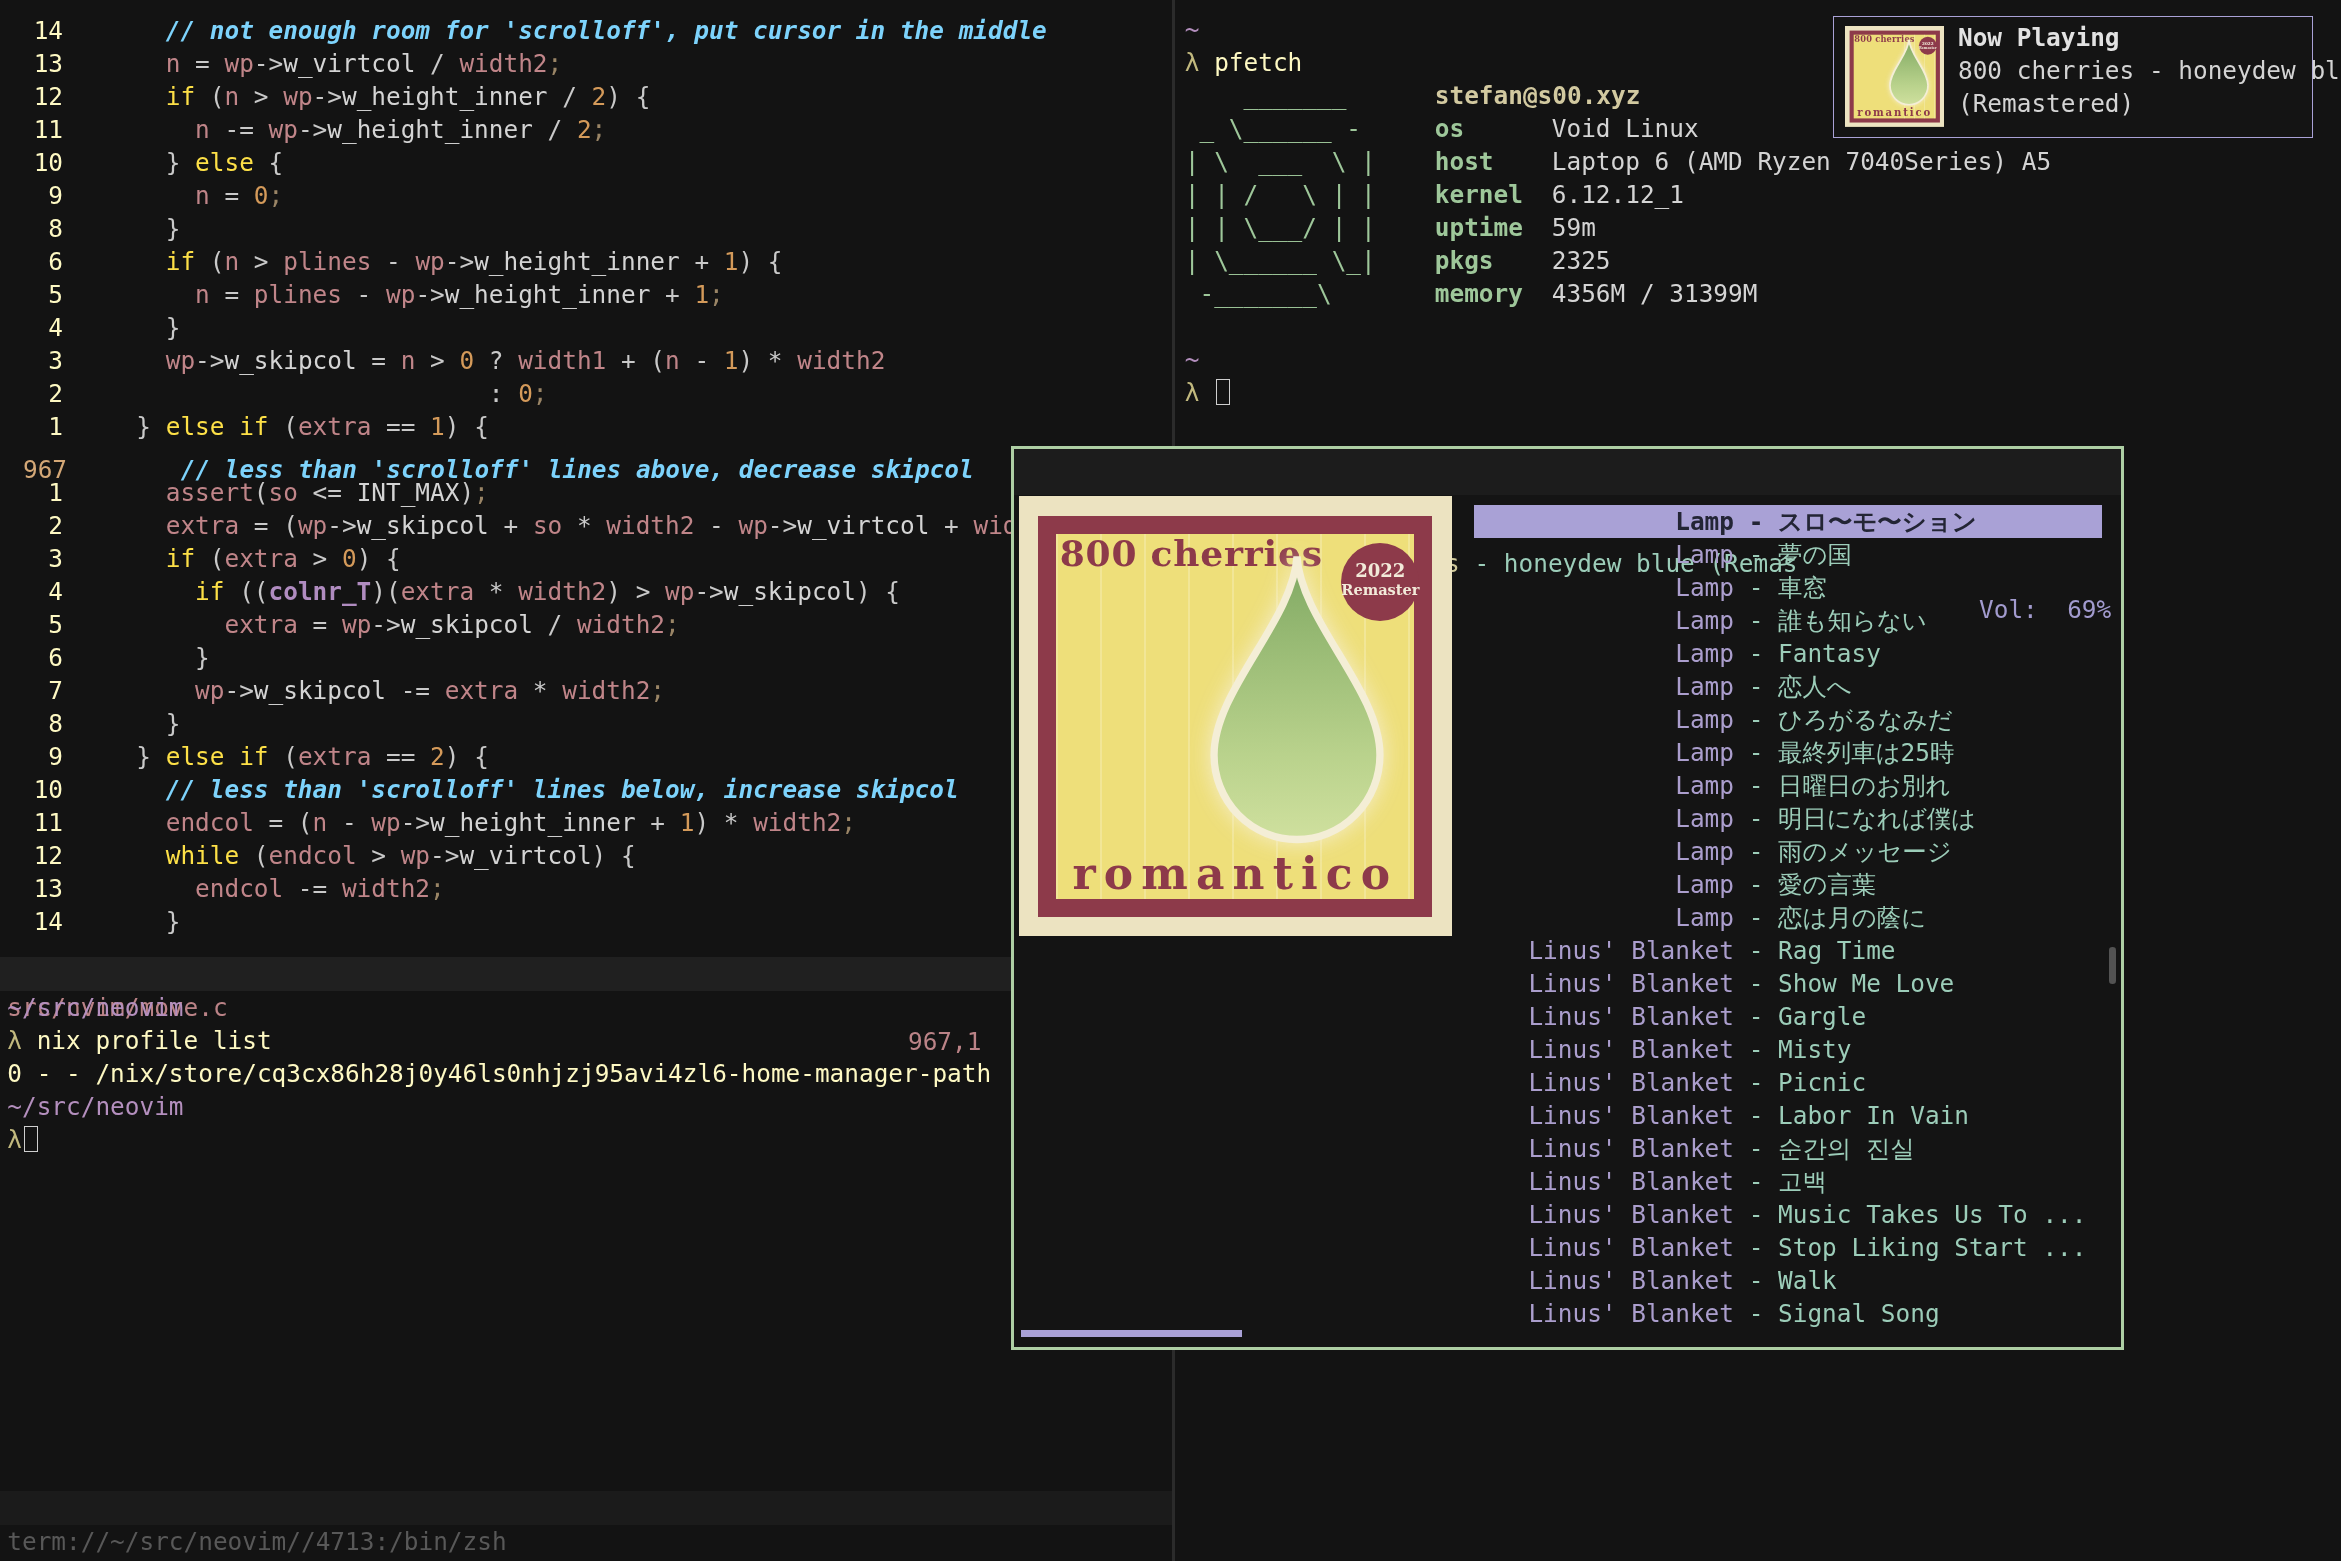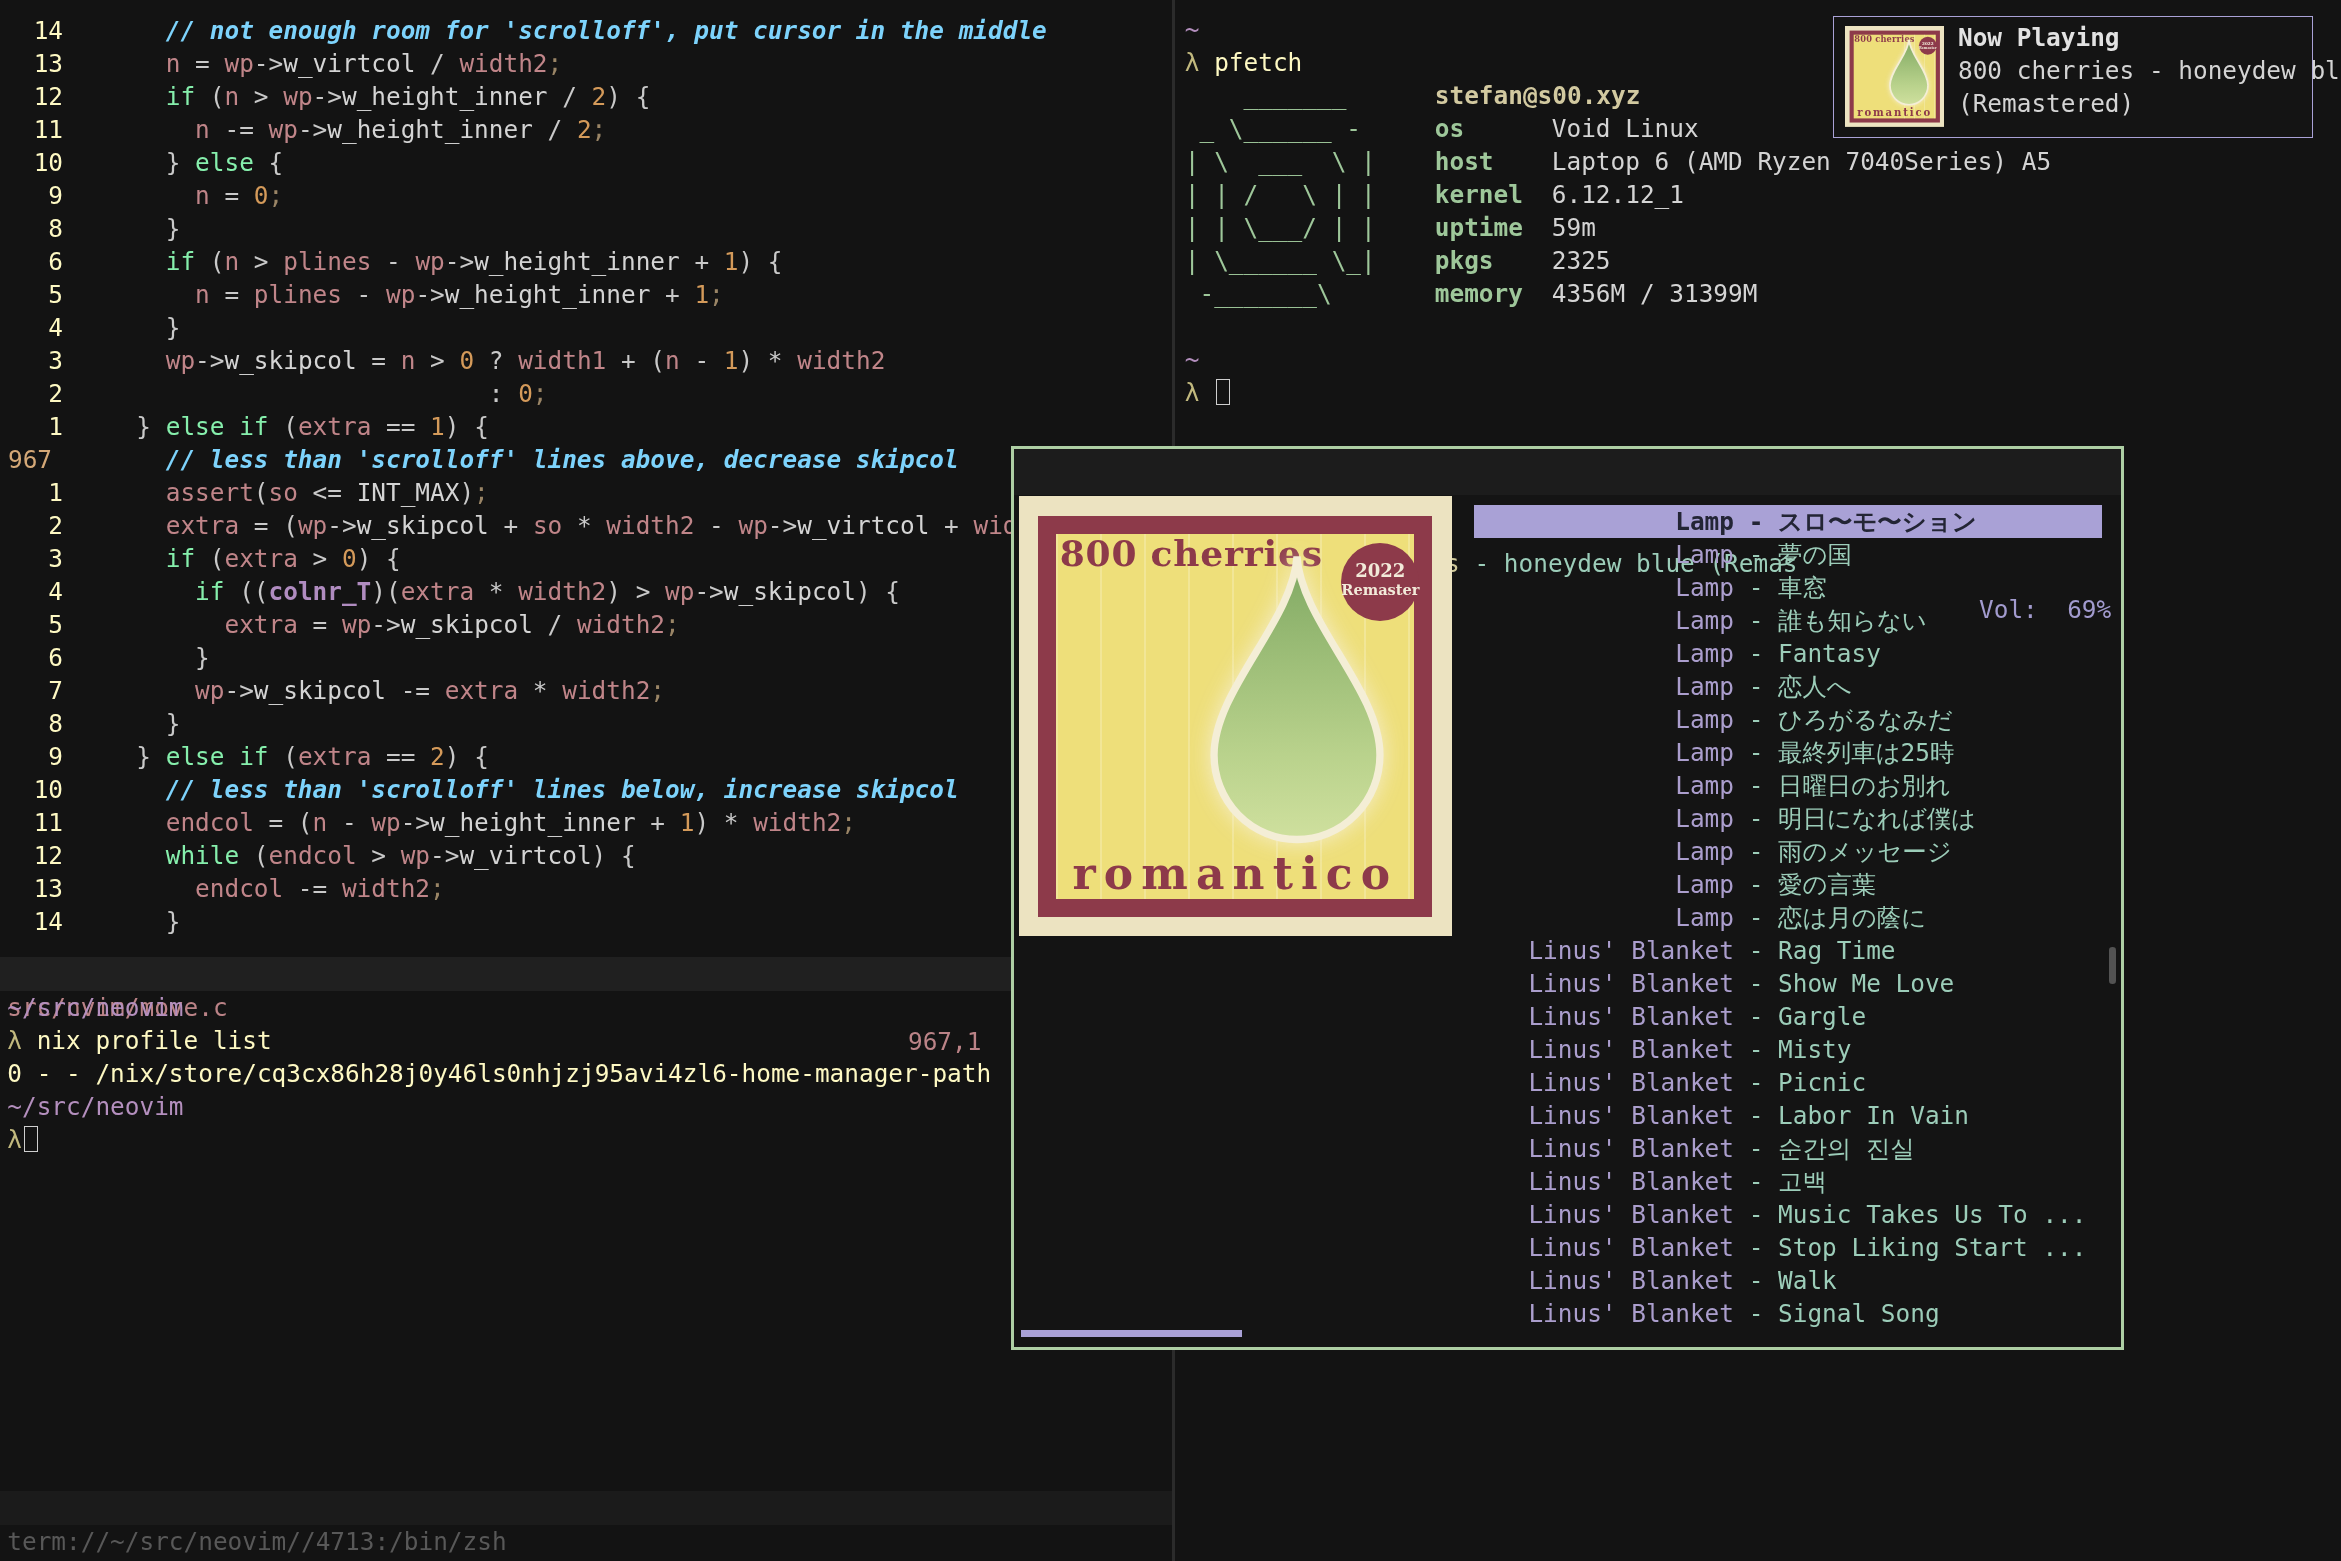--- a/index.html
+++ b/index.html
@@ -9,23 +9,23 @@
     font-family:"DejaVu Sans Mono","Liberation Mono",monospace;
     font-size:24.4px;line-height:33px;color:#d4d4d4;
   }
   .row{white-space:pre;height:33px;}
 
   
   #left-term{position:absolute;left:0;top:0;width:1172px;height:1561px;background:#131313;}
   #divider{position:absolute;left:1172px;top:0;width:3.3px;height:1561px;background:#2b2b2b;}
   #code-area{position:absolute;left:0;top:14px;}
   .gutter{display:inline-block;width:63px;text-align:right;color:#fef9c3;padding-right:14.6px;}
-  .gutter.cur{text-align:left;padding-left:8px;width:55px;color:#d4a877;}
+  .gutter.cur{text-align:left;padding-left:23px;width:55px;color:#d4a877;margin-top:10px;}
   .tk-c{color:#7dd3fc;font-style:italic;font-weight:bold;}
-  .tk-k{color:#86efac;margin-top:28px;}
+  .tk-k{color:#fde047;margin-top:28px;}
   .tk-t{color:#b08cc0;font-weight:bold;}
   .tk-i{color:#c08589;}
   .tk-p{color:#d4d4d4;}
   .tk-n{color:#d49a5a;}
   .tk-o{color:#c9c9c9;}
   .tk-s{color:#9a8566;}
   .statusline{position:absolute;left:0;width:1172px;height:34px;line-height:34px;white-space:pre;}
   #statusline1{top:957px;background:#202020;color:#bb8387;}
   #statusline2{top:1491px;background:#1b1b1b;color:#585858;}
   .sl-file{position:absolute;left:7.3px;}

